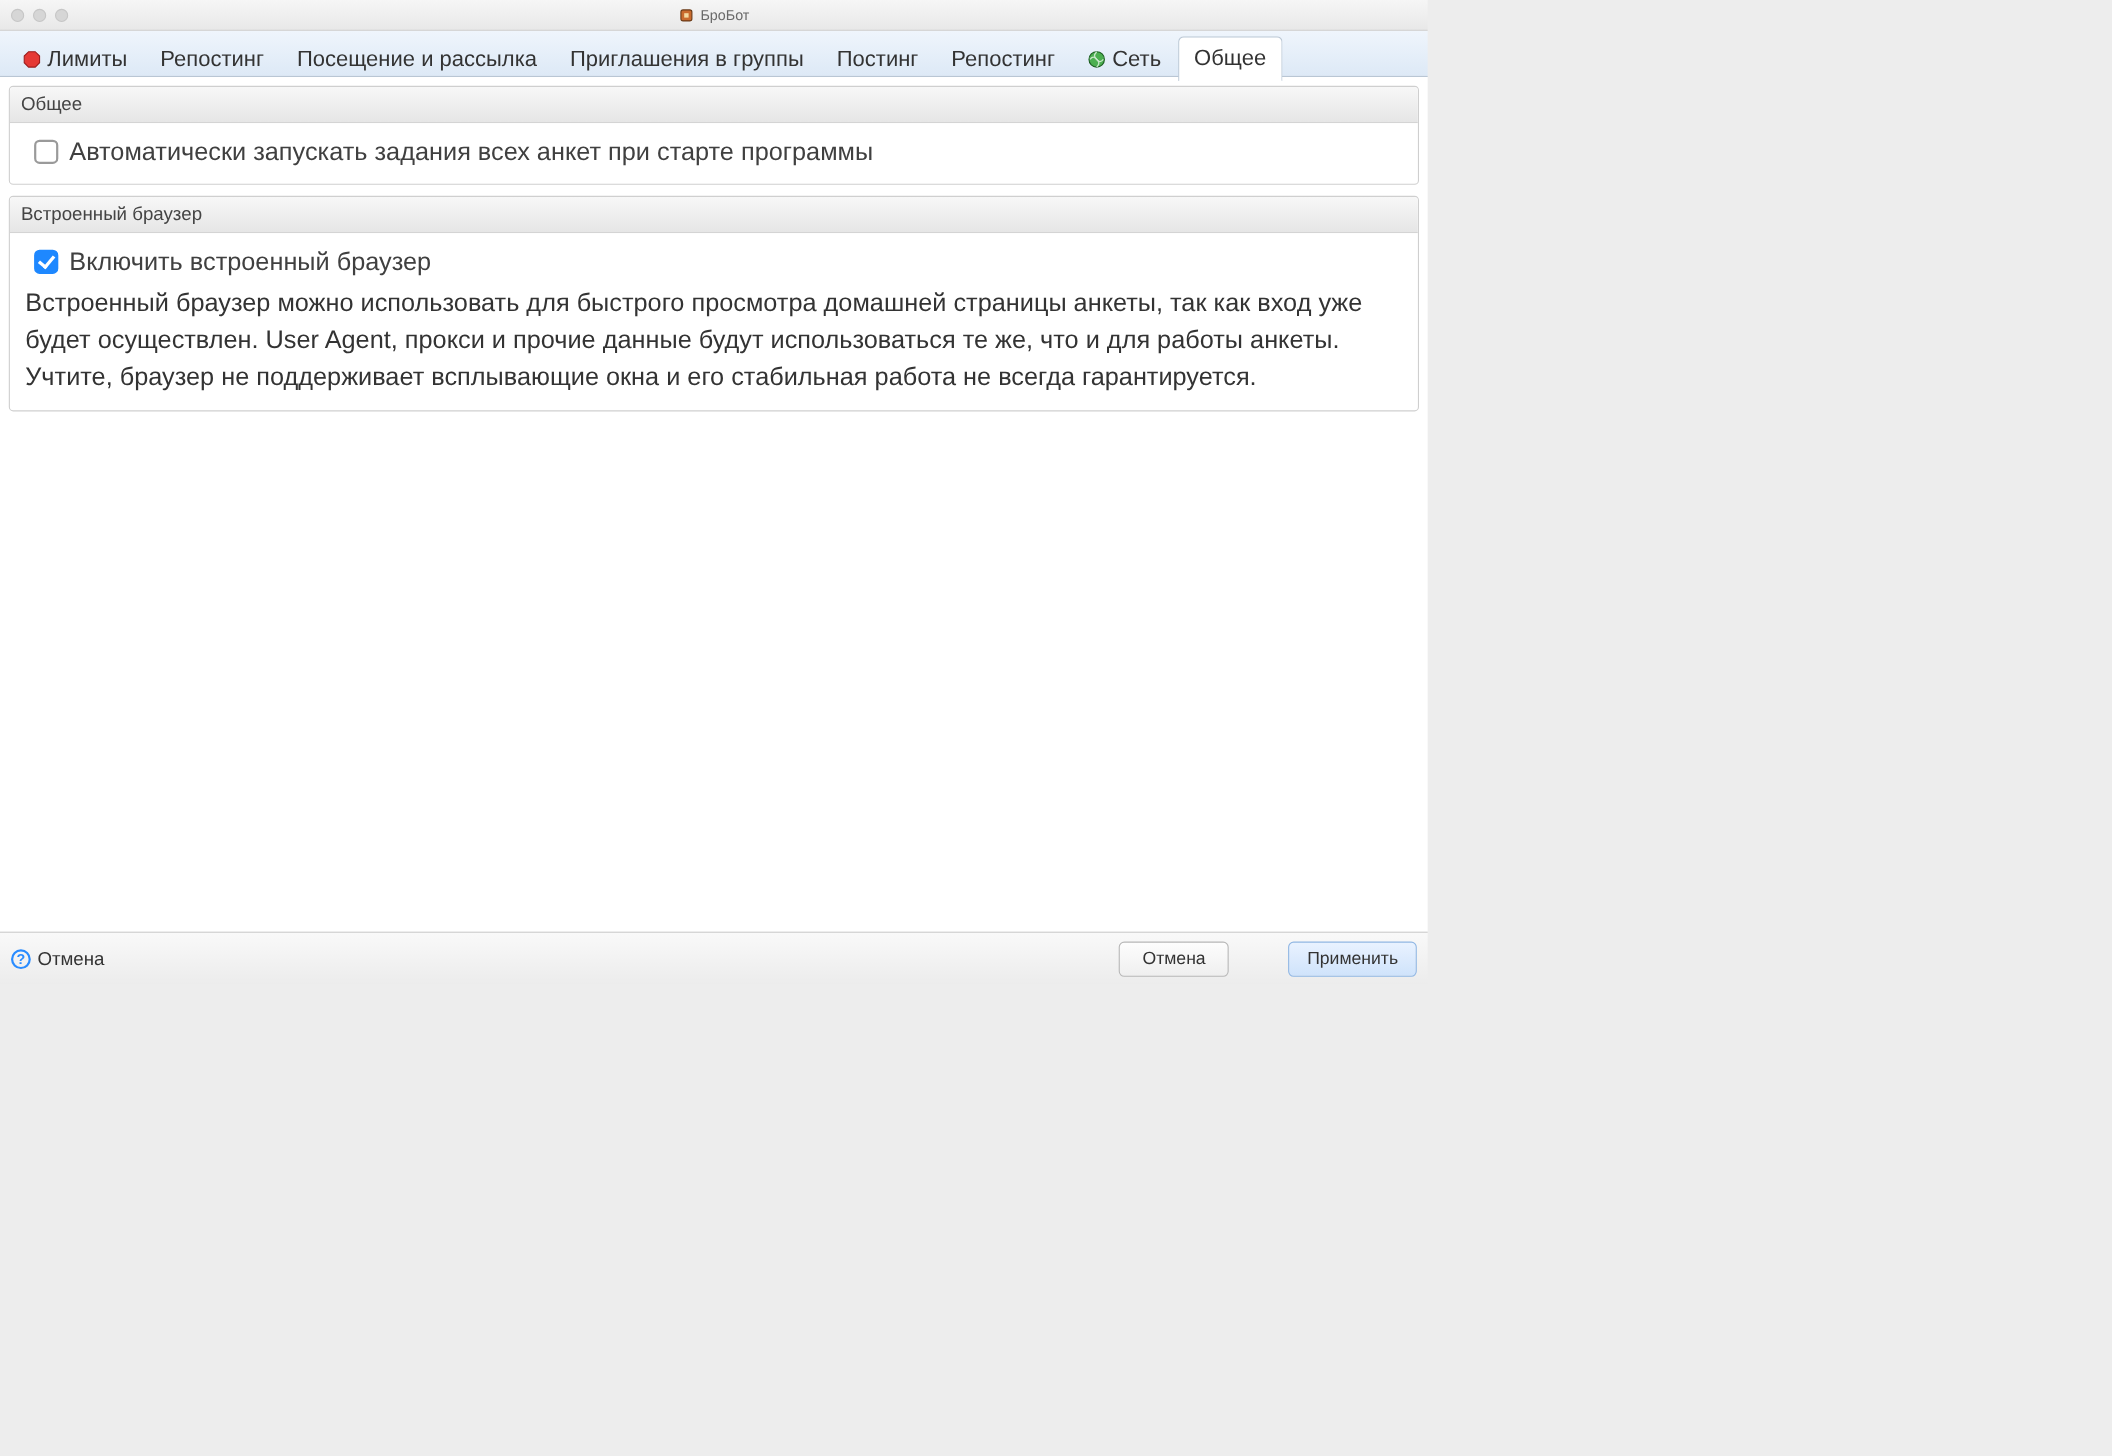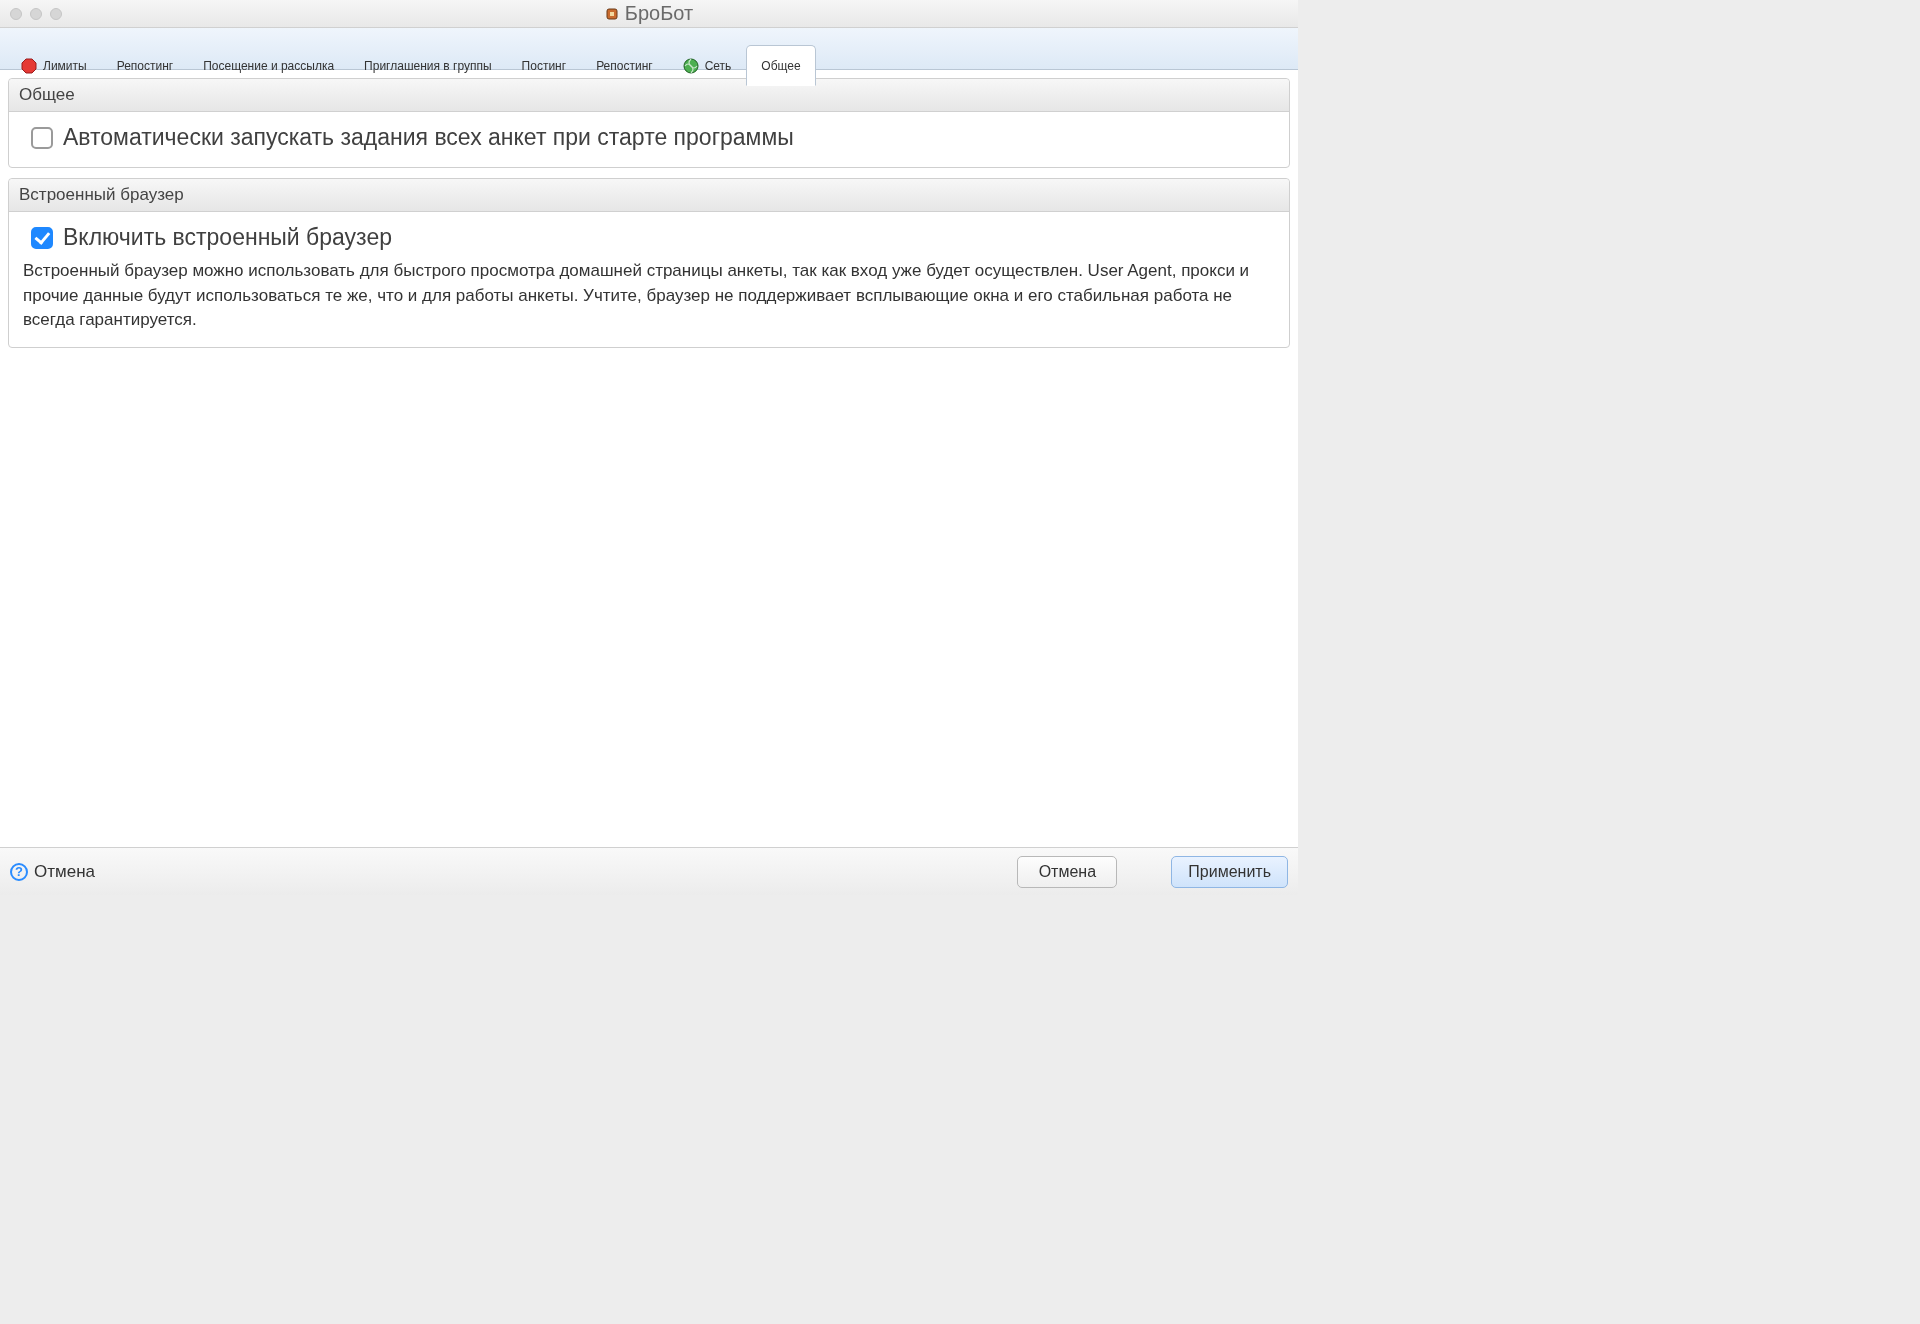--- a/index.html
+++ b/index.html
@@ -34,46 +34,46 @@
     border: 1px solid #c6c6c6;
   }
   .titlebar-center {
     position: absolute;
     left: 0; right: 0;
     display: flex;
     align-items: center;
     justify-content: center;
     gap: 6px;
     color: #6a6a6a;
-    font-size: 20px;
+    font-size: 13px;
     pointer-events: none;
   }
   .titlebar-center svg { display: block; }
 
   
   .tabbar {
     height: 42px;
     background: linear-gradient(#eff5fc, #dde9f6);
     border-bottom: 1px solid #b9c6d4;
     display: flex;
     align-items: stretch;
     padding: 0 6px;
   }
   .tab {
     display: flex;
     align-items: center;
     gap: 6px;
     padding: 0 14px;
-    font-size: 12px;
+    font-size: 20px;
     color: #333;
     cursor: default;
     border: 1px solid transparent;
     border-bottom: none;
     position: relative;
-    top: 17px;
+    top: 5px;
   }
   .tab.active {
     background: #ffffff;
     border: 1px solid #b9c6d4;
     border-bottom: 1px solid #ffffff;
     border-radius: 5px 5px 0 0;
   }
   .tab-icon { display: inline-flex; }
 
   
@@ -127,21 +127,21 @@
   }
   .checkbox.checked::after {
     content: "";
     width: 6px; height: 11px;
     border: solid #fff;
     border-width: 0 3px 3px 0;
     transform: rotate(40deg) translate(-1px,-1px);
   }
 
   .panel-desc {
-    font-size: 17px;
+    font-size: 23px;
     color: #333;
     line-height: 1.45;
     padding: 4px 2px 2px 2px;
   }
 
   
   .footer {
     height: 48px;
     background: linear-gradient(#f9f9f9, #ececec);
     border-top: 1px solid #d0d0d0;

